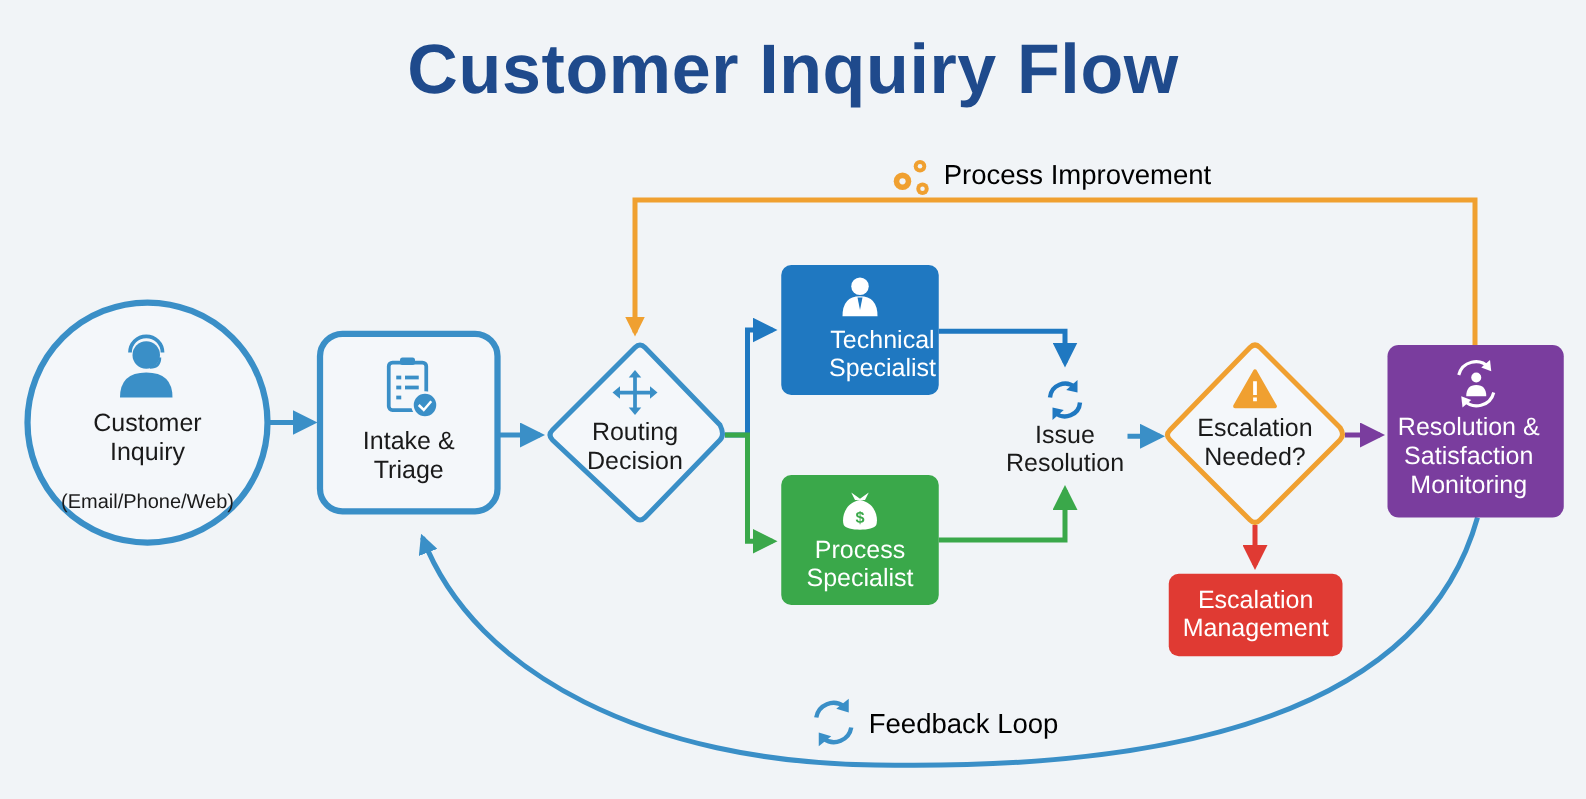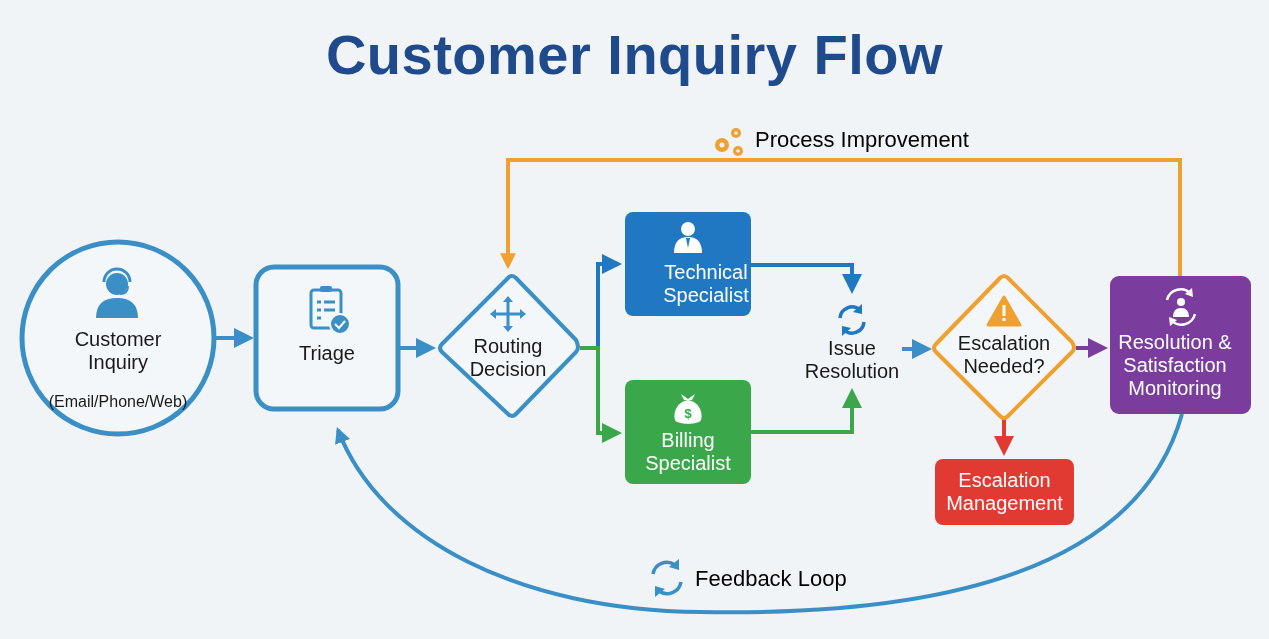--- a/index.html
+++ b/index.html
@@ -165,35 +165,36 @@
 
 <div class="title">Customer Inquiry Flow</div>
 
 <div class="lbl" style="left:38px; top:328px; width:160px;">
   <div>Customer</div>
   <div>Inquiry</div>
   <div class="small" style="margin-top:16px;">(Email/Phone/Web)</div>
 </div>
 
 <div class="lbl" style="left:256px; top:342px; width:142px;">
+  <div>Intake &amp;</div>
   <div>Triage</div>
 </div>
 
 <div class="lbl" style="left:448px; top:335px; width:120px;">
   <div>Routing</div>
   <div>Decision</div>
 </div>
 
 <div class="lbl white" style="left:643px; top:261px; width:126px;">
   <div>Technical</div>
   <div>Specialist</div>
 </div>
 
 <div class="lbl white" style="left:625px; top:429px; width:126px;">
-  <div>Billing</div>
+  <div>Process</div>
   <div>Specialist</div>
 </div>
 
 <div class="lbl" style="left:796px; top:337px; width:112px;">
   <div>Issue</div>
   <div>Resolution</div>
 </div>
 
 <div class="lbl" style="left:944px; top:332px; width:120px;">
   <div>Escalation</div>

